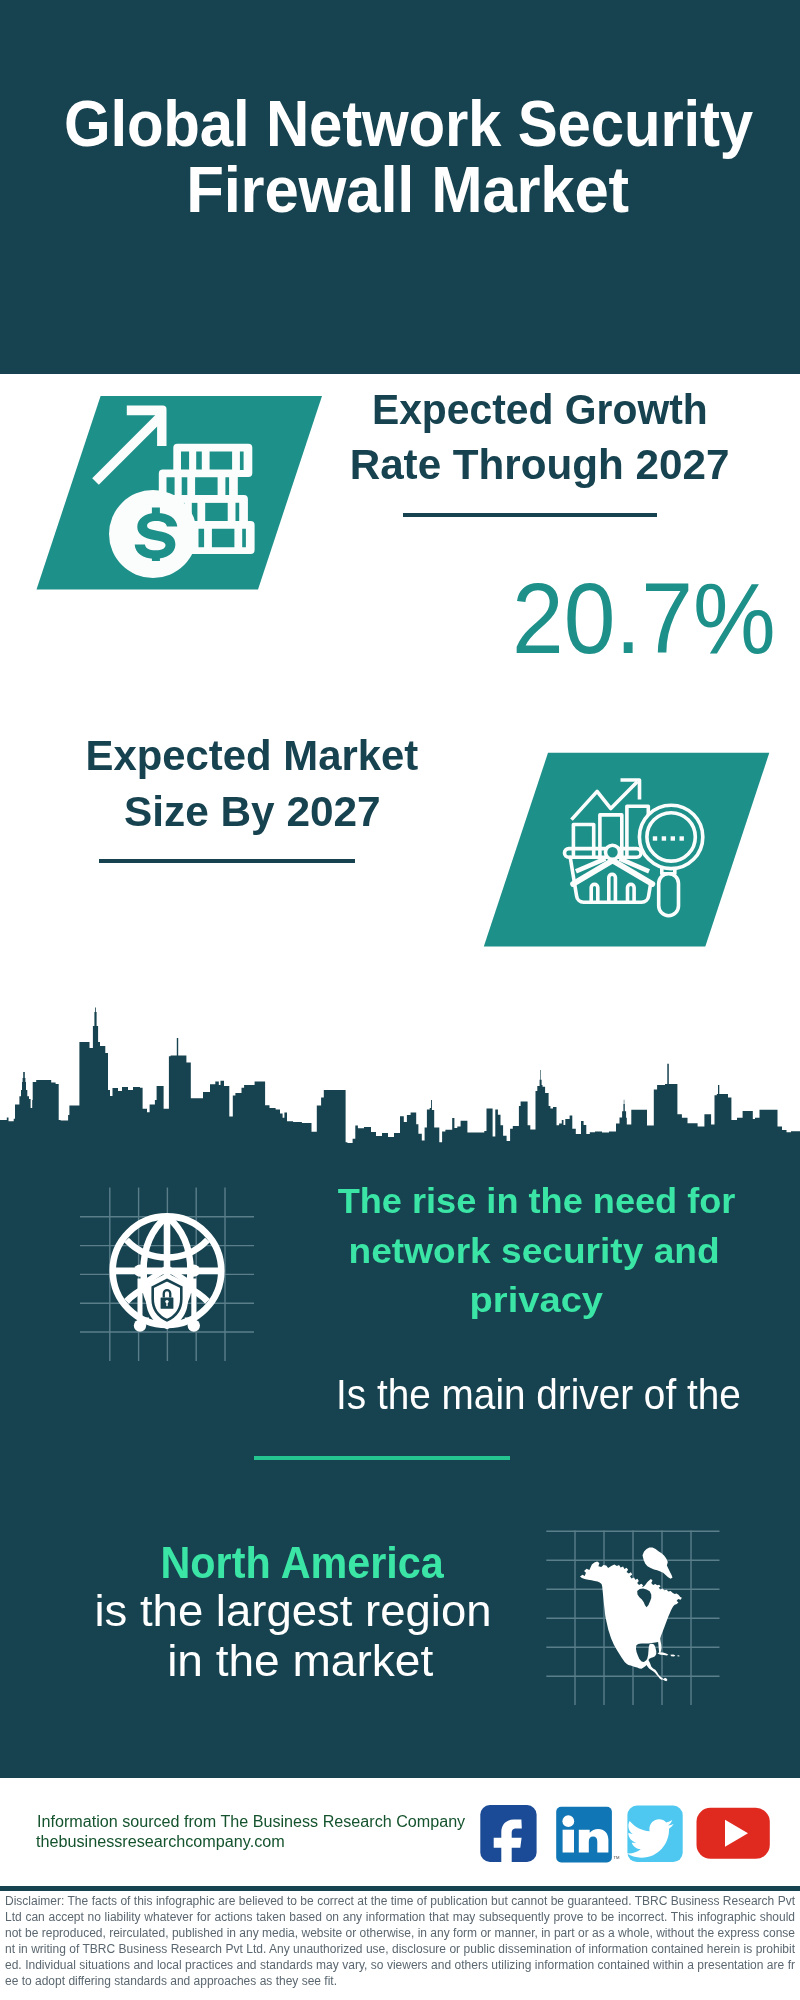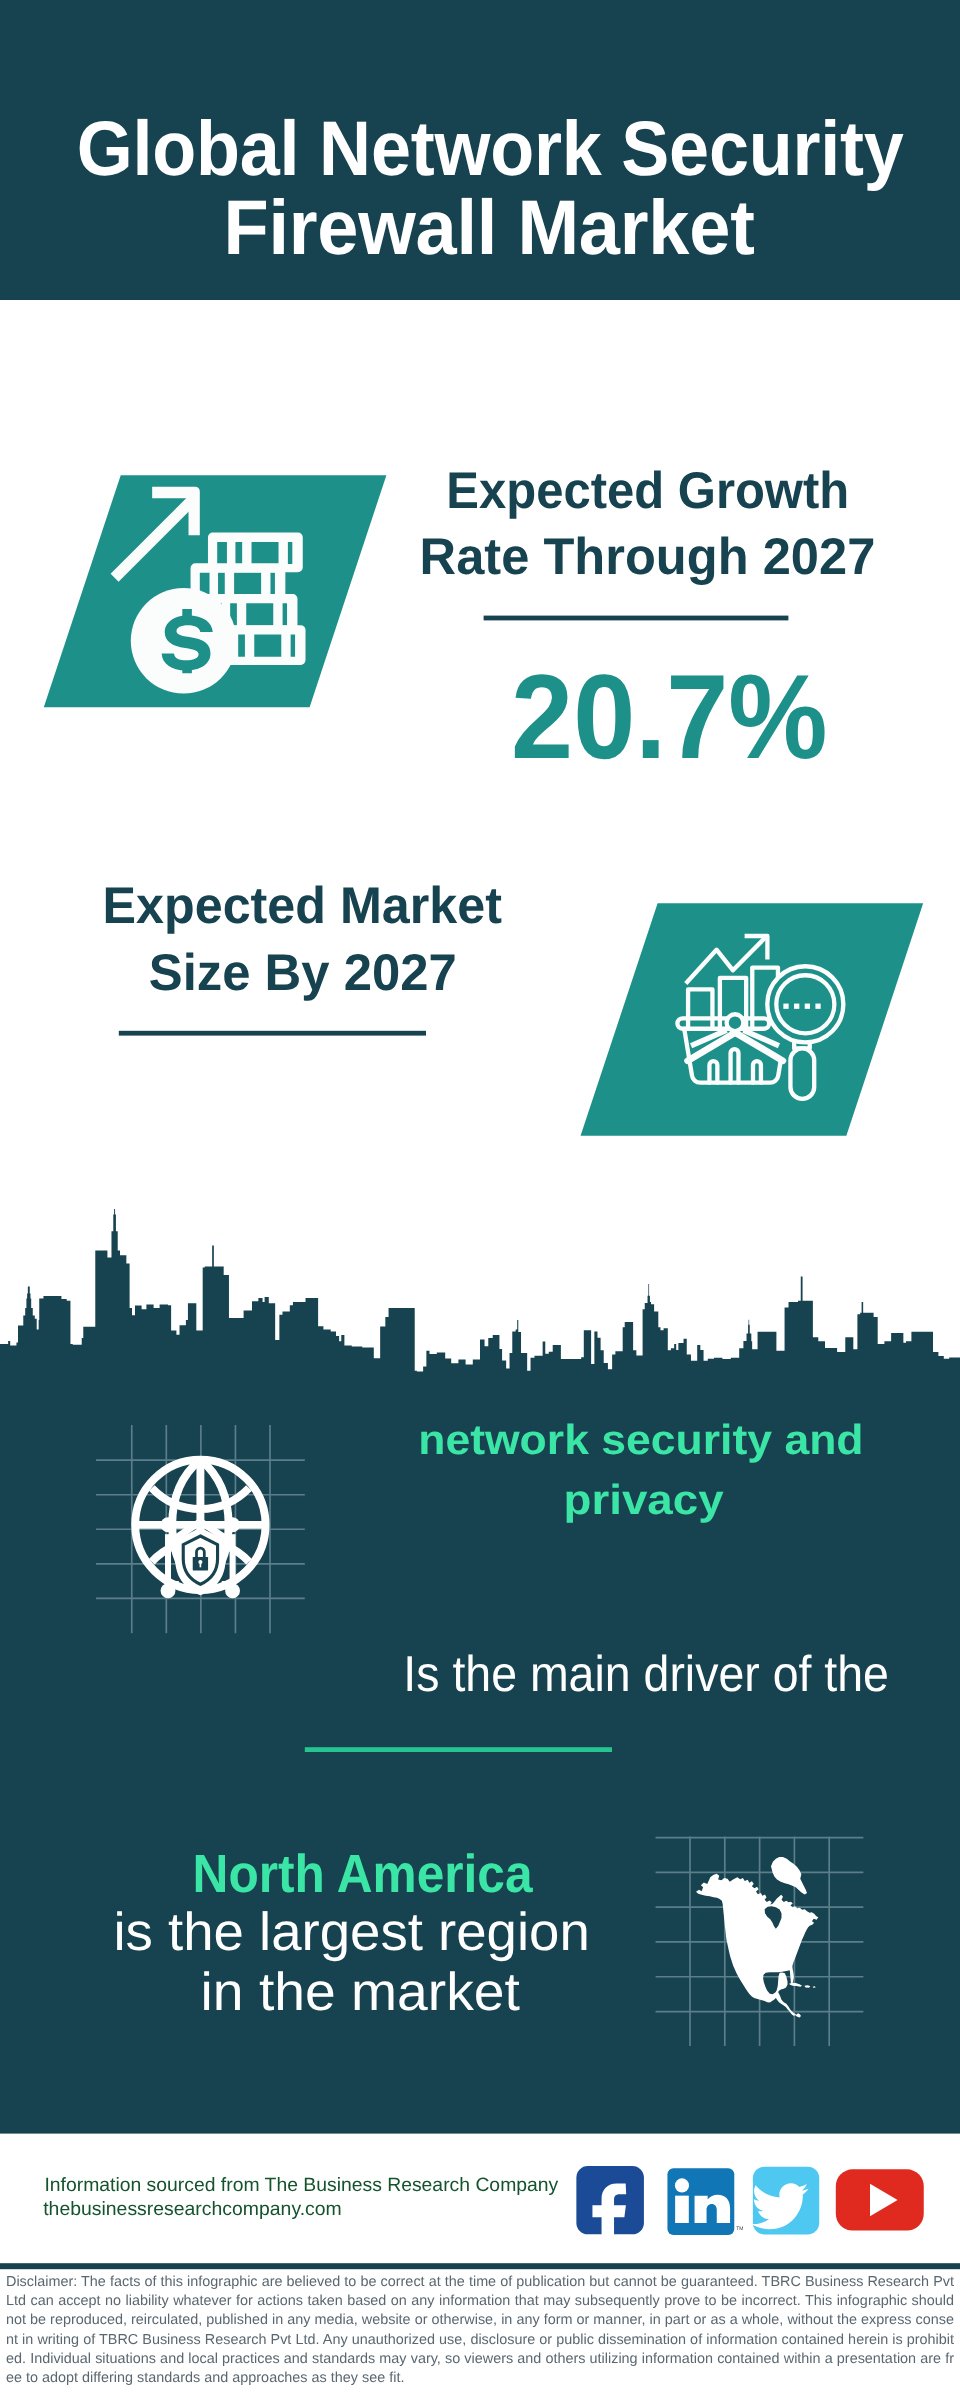--- a/index.html
+++ b/index.html
@@ -1,33 +1,33 @@
 <!DOCTYPE html>
 <html><head>
 <meta charset="utf-8">
 <title>Global Network Security Firewall Market</title>
 <style>
   html,body{margin:0;padding:0;background:#fff;}
   body{width:800px;height:2000px;font-family:"Liberation Sans",sans-serif;overflow:hidden;}
   .page{position:relative;width:800px;height:2000px;background:#ffffff;}
 
   
-  .header{position:absolute;left:0;top:0;width:800px;height:250px;background:#17424f;}
+  .header{position:absolute;left:0;top:0;width:800px;height:374px;background:#17424f;}
   .header .title{position:absolute;left:8px;top:5px;width:800px;text-align:center;color:#ffffff;
         font-size:64.5px;font-weight:bold;line-height:66.3px;letter-spacing:-0.2px;}
   .header .title span{display:inline-block;transform-origin:center;}
   .title-l1 span{transform:scaleX(0.930);}
   .title-l2 span{transform:scaleX(0.956);}
   .title-l1{padding-top:86px;}
 
   
   .stat-head{position:absolute;color:#17424f;font-weight:bold;font-size:43px;line-height:55.5px;text-align:center;}
   .stat-head span{display:inline-block;transform-origin:center;}
   .rule{position:absolute;height:4px;background:#17424f;}
-  .stat-val{position:absolute;color:#1e908a;font-weight:bold;text-align:center;white-space:nowrap;}
+  .stat-val{position:absolute;color:#1e908a;font-weight:normal;text-align:right;white-space:nowrap;margin-top:20px;}
   .stat-val span{display:inline-block;transform-origin:center;}
 
   
   .dark{position:absolute;left:0;width:800px;background:#17424f;}
   .skyline{position:absolute;left:0;top:0;width:800px;}
 
   
   .feat-text{position:absolute;color:#ffffff;text-align:center;}
   .grn-rule{position:absolute;height:4px;background:#24c58e;}
   .srcline{position:absolute;color:#14532d;font-size:16px;line-height:20.35px;}
@@ -180,20 +180,21 @@
     </g>
     <g fill="#17424f">
       <rect x="160.6" y="1297.4" width="12.8" height="11.4" rx="0.6"></rect>
       <path d="M162.6 1297.4 v-4.0 a4.4 4.4 0 0 1 8.8 0 v4.0 h-2.3 v-4.0 a2.1 2.1 0 0 0 -4.2 0 v4.0 z"></path>
       <circle cx="167" cy="1301.6" r="1.7" fill="#ffffff"></circle>
       <rect x="166.3" y="1301.6" width="1.4" height="4.5" fill="#ffffff"></rect>
     </g>
   </svg>
 
   <div class="feat-text" style="left:277px;top:1175.8px;width:520px;font-size:35px;line-height:49.7px;font-weight:bold;color:#3ae5a6;">
+    <div><span style="display:inline-block;transform:scaleX(1.033)">The rise in the need for</span></div>
     <div style="position:relative;left:-3px"><span style="display:inline-block;transform:scaleX(1.060)">network security and</span></div>
     <div style="position:relative;left:-1px"><span style="display:inline-block;transform:scaleX(1.089)">privacy</span></div>
   </div>
   <div class="feat-text" style="left:278px;top:1321.5px;width:520px;font-size:42px;line-height:49.5px;margin-top:48px;">
     <div><span style="display:inline-block;transform:scaleX(0.922)">Is the main driver of the</span></div>
   </div>
 
   <div class="grn-rule" style="left:254px;top:1456.3px;width:256px;"></div>
 
   <svg style="position:absolute;left:540px;top:1525px;" width="190" height="185" viewBox="540 1525 190 185">

